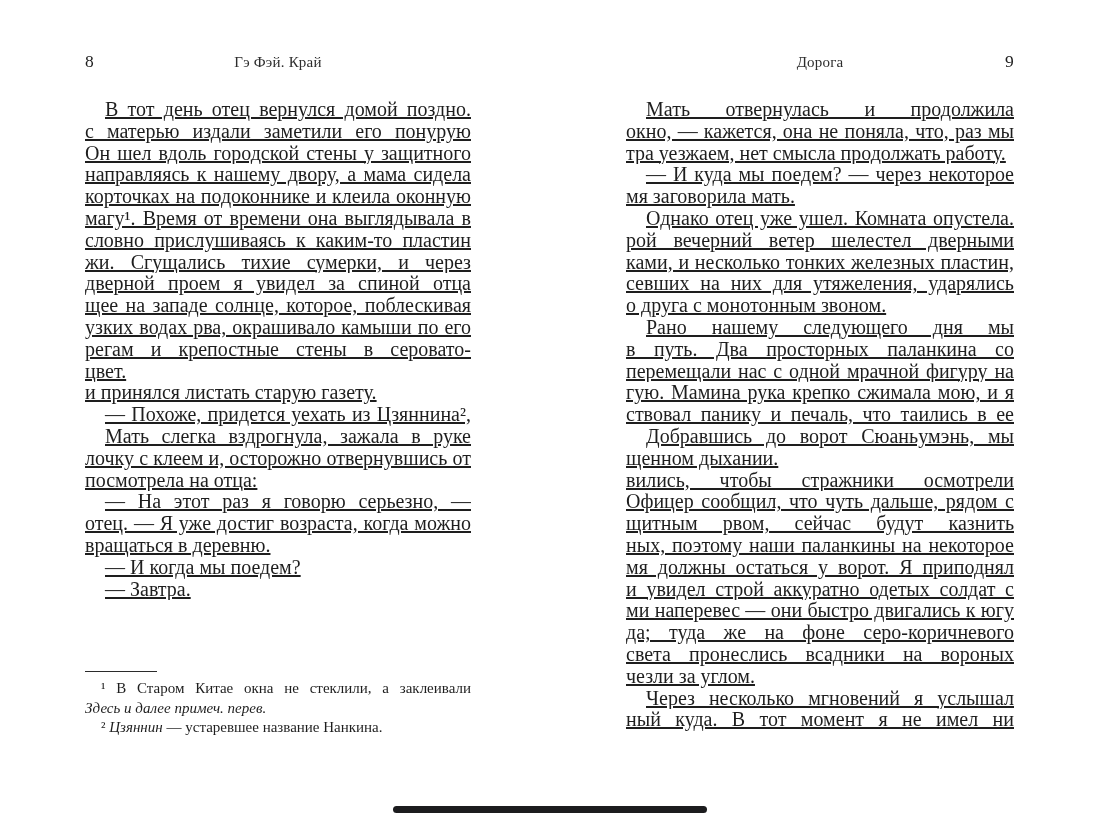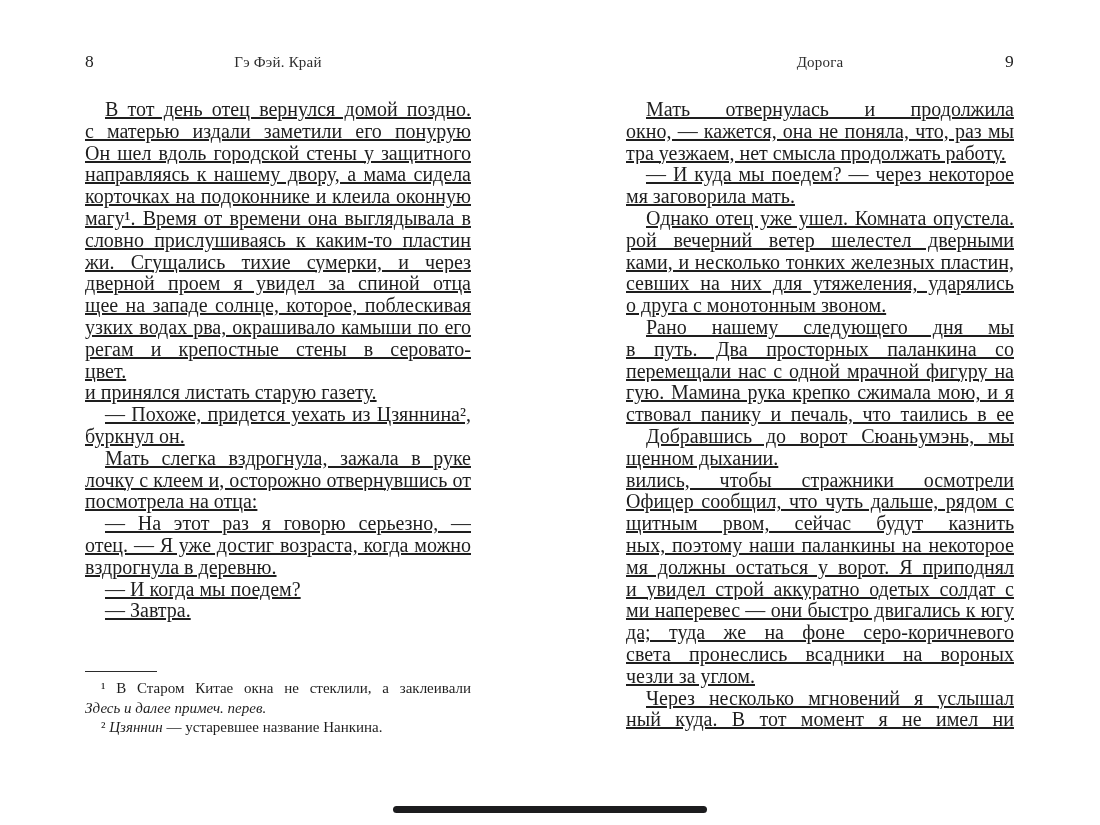--- a/index.html
+++ b/index.html
@@ -90,27 +90,26 @@
         <div class="line just">магу¹. Время от времени она выглядывала в окно,</div>
         <div class="line just">словно прислушиваясь к каким-то пластин снару-</div>
         <div class="line just">жи. Сгущались тихие сумерки, и через открытый</div>
         <div class="line just">дверной проем я увидел за спиной отца заходя-</div>
         <div class="line just">щее на западе солнце, которое, поблескивая на</div>
         <div class="line just">узких водах рва, окрашивало камыши по его бе-</div>
         <div class="line just">регам и крепостные стены в серовато-красный</div>
         <div class="line">цвет.</div>
         <div class="line">и принялся листать старую газету.</div>
         <div class="line indent just">— Похоже, придется уехать из Цзяннина², —</div>
-        <div class="line">буркнул он.</div>
         <div class="line indent just">Мать слегка вздрогнула, зажала в руке буты-</div>
         <div class="line just">лочку с клеем и, осторожно отвернувшись от окна,</div>
         <div class="line">посмотрела на отца:</div>
         <div class="line indent just">— На этот раз я говорю серьезно, — сказал</div>
         <div class="line just">отец. — Я уже достиг возраста, когда можно воз-</div>
-        <div class="line">вздрогнула в деревню.</div>
+        <div class="line">вращаться в деревню.</div>
         <div class="line indent">— И когда мы поедем?</div>
         <div class="line indent">— Завтра.</div>
       </div>
     <div class="fn-rule"></div>
     <div class="footnotes">
         <div class="fn-line indent just"><span>¹ В Старом Китае окна не стеклили, а заклеивали бумагой. —</span></div>
         <div class="fn-line"><span class="it">Здесь и далее примеч. перев.</span></div>
         <div class="fn-line indent"><span>² </span><span class="it">Цзяннин</span><span> — устаревшее название Нанкина.</span></div>
       </div>
   </section>

